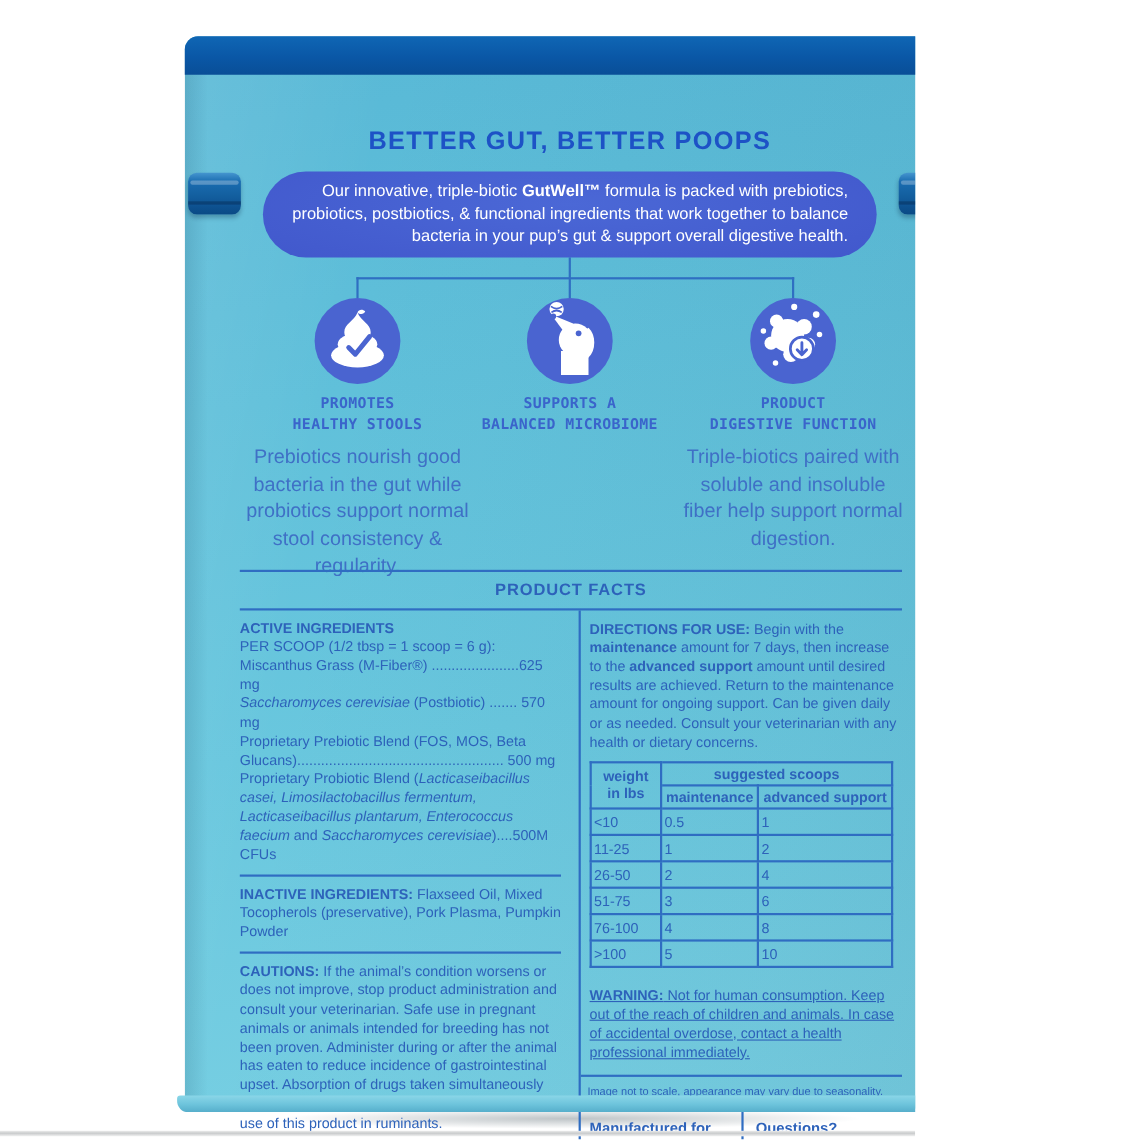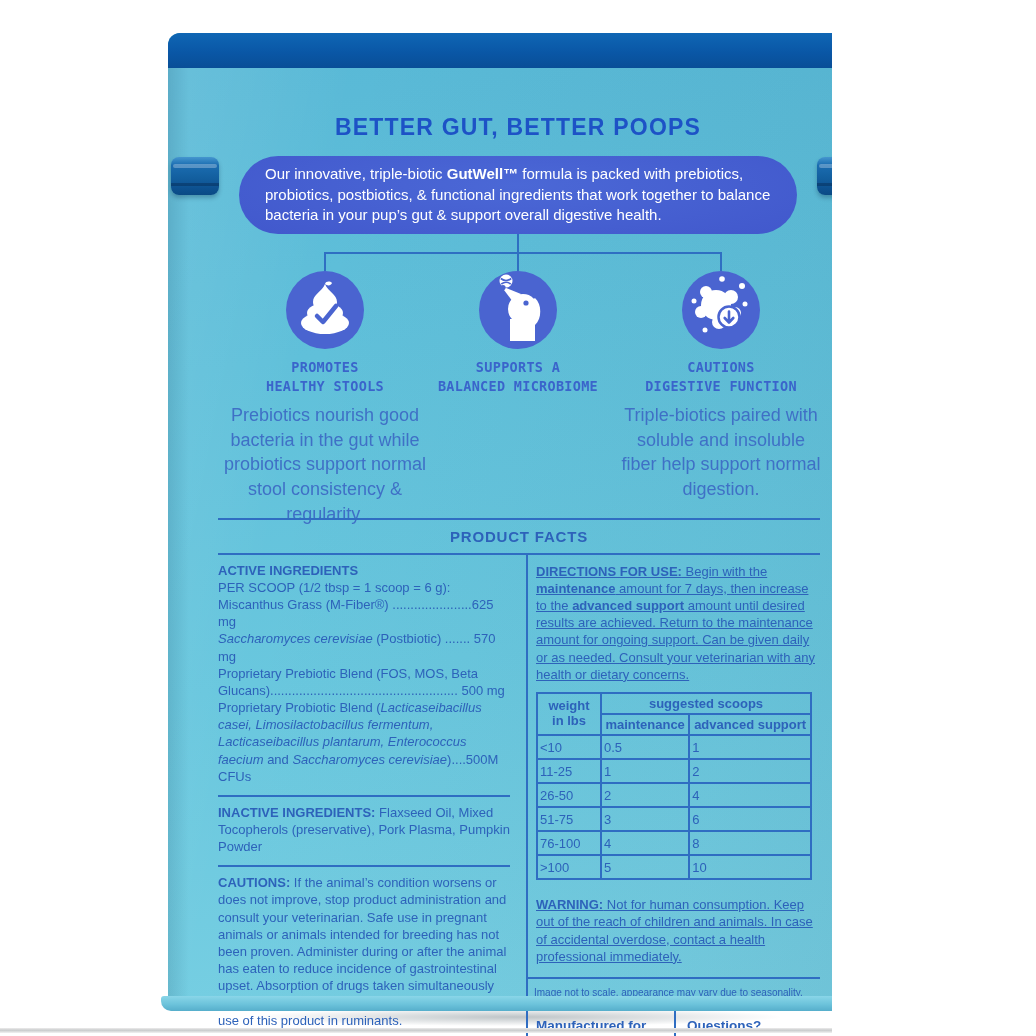--- a/index.html
+++ b/index.html
@@ -28,21 +28,21 @@
        box-shadow:0 3px 4px rgba(0,30,60,0.28);}
   .clip::before{content:"";position:absolute;left:2px;right:2px;top:7px;height:4px;border-radius:3px;background:rgba(255,255,255,0.28);}
   .clip::after{content:"";position:absolute;left:0;right:0;bottom:9px;height:3px;background:rgba(0,20,50,0.30);}
   .clip.left{left:3px;} .clip.right{right:3px;}
 
   
   .headline{position:absolute;left:0;width:100%;top:81px;text-align:center;
        color:#1d52c6;font-size:23px;font-weight:700;letter-spacing:1.2px;}
   .pill{position:absolute;left:71px;top:123px;width:558px;height:78px;border-radius:40px;
        background:radial-gradient(120% 170% at 50% 38%, #4b68d6 0%, #4056cb 62%, #3a50c3 100%);
-       color:#ffffff;display:flex;align-items:center;justify-content:center;text-align:left;
+       color:#ffffff;display:flex;align-items:center;justify-content:center;text-align:right;
        font-size:15px;line-height:1.38;padding:0 26px;box-sizing:border-box;font-weight:500;}
 
   
   .conn{position:absolute;background:#2f6fc2;}
   .conn-mid{left:349px;top:201px;width:2px;height:18px;}
   .conn-h{left:156px;top:219px;width:398px;height:2px;}
   .conn-s1{left:156px;top:219px;width:2px;height:19px;}
   .conn-s2{left:349px;top:219px;width:2px;height:19px;}
   .conn-s3{left:552px;top:219px;width:2px;height:19px;}
 
@@ -58,21 +58,21 @@
   
   .pf{position:absolute;left:50px;top:438px;width:602px;color:#2d62ba;font-size:13px;line-height:1.32;}
   .pf-header{border-top:2px solid #2f6dc2;border-bottom:2px solid #2f6dc2;text-align:center;
        font-weight:700;font-size:15px;letter-spacing:0.8px;padding:7px 0 6px;margin-top:47px;}
   .pf-body{display:grid;grid-template-columns:308px 294px;}
   .pf-left{box-sizing:border-box;padding:0 16px 0 0;}
   .sec{padding:7px 0 10px;border-bottom:2px solid #2f6dc2;}
   .b{font-weight:700;} .i{font-style:italic;}
   .ing-line{margin:0;}
   .pf-right{box-sizing:border-box;border-left:2px solid #2f6dc2;}
-  .pfr-directions{padding:8px 2px 0 8px;text-decoration:underline;}
+  .pfr-directions{padding:8px 2px 0 8px;}
   .dose-table{border-collapse:collapse;margin:9px 0 12px 8px;width:276px;}
   .dose-table th,.dose-table td{border:2px solid #2f6dc2;vertical-align:middle;
        font-size:13px;color:#2d62ba;padding:1px 2px;}
   .dose-table th{font-weight:700;}
   .th-weight{width:58px;line-height:1.15;}
   .dose-table td{height:20px;}
   .pfr-warning{padding:4px 2px 12px 8px;text-decoration:underline;}
   .pfr-disclaimer{border-top:2px solid #2f6dc2;border-bottom:2px solid #2f6dc2;
        padding:7px 0 7px 6px;font-size:10px;white-space:nowrap;}
   .mfd{display:grid;grid-template-columns:146px 1fr;border-bottom:2px solid #2f6dc2;}
@@ -156,21 +156,21 @@
             <circle cx="12" cy="30" r="2.5"></circle>
             <circle cx="63" cy="33" r="2.5"></circle>
             <circle cx="23" cy="59" r="2.5"></circle>
             <circle cx="40" cy="8" r="2.8"></circle>
           </g>
           <circle cx="47" cy="46" r="10.5" fill="#ffffff" stroke="#4a64d0" stroke-width="2.5"></circle>
           <path d="M47 40.5 L47 51 M42.7 47 L47 51.5 L51.3 47" stroke="#4a64d0" stroke-width="2.6" fill="none" stroke-linecap="round" stroke-linejoin="round"></path>
         </svg>
       </div>
       <div class="btitle">
-        <div>CAUTIONS</div>
+        <div>PRODUCT</div>
         <div>DIGESTIVE FUNCTION</div>
       </div>
       <div class="bdesc">Triple-biotics paired with soluble and insoluble fiber help support normal digestion.</div>
     </div>
 
     <div class="pf">
       <div class="pf-header">PRODUCT FACTS</div>
       <div class="pf-body">
         <div class="pf-left">
           <div class="sec">

